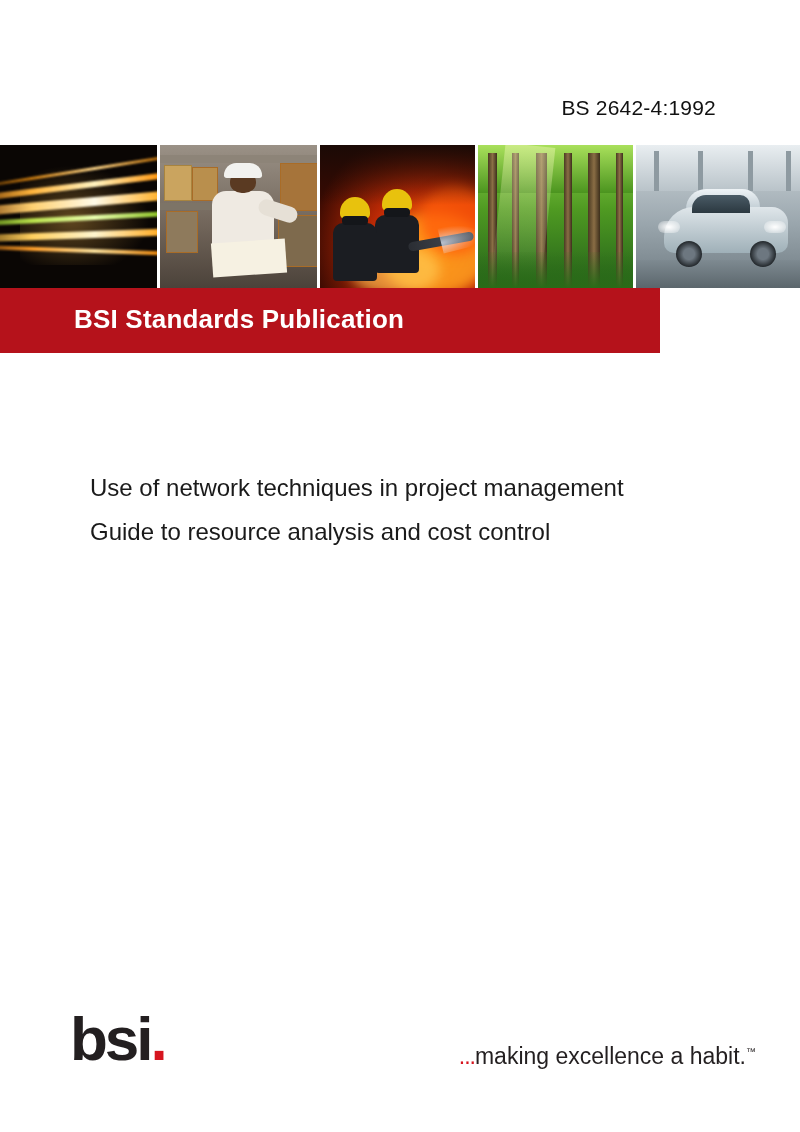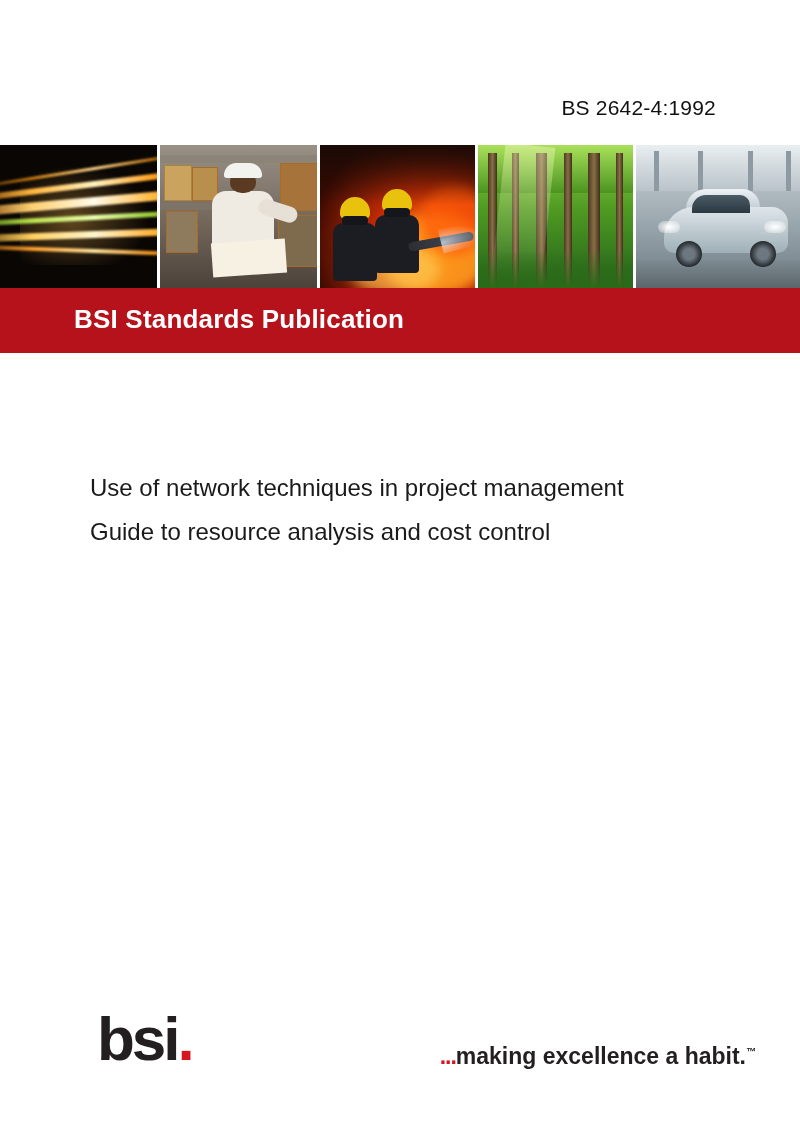--- a/index.html
+++ b/index.html
@@ -217,21 +217,21 @@
   .p5 .hl1 { left: 22px; } .p5 .hl2 { left: 128px; }
   .p5 .floor5 {
     position: absolute; left: 0; bottom: 0; width: 164px; height: 28px;
     background: linear-gradient(180deg,#7e8a91,#5b666c);
   }
 
   .banner-bar {
     position: absolute;
     top: 143px;
     left: 0;
-    width: 800px;
+    width: 660px;
     height: 65px;
     background: #b5121b;
   }
   .banner-bar-text {
     position: absolute;
     left: 74px;
     top: 16px;
     color: #ffffff;
     font-size: 26px;
     font-weight: bold;
@@ -255,32 +255,30 @@
   
   .logo {
     position: absolute;
     left: 70px;
     bottom: 62px;
     font-size: 62px;
     font-weight: bold;
     color: #231f20;
     letter-spacing: -3px;
     line-height: 1;
-    margin-left: 27px;
   }
   .logo .dot { color: #d6151f; }
 
   .tagline {
     position: absolute;
     right: 44px;
     bottom: 62px;
     font-size: 23px;
     color: #231f20;
     white-space: nowrap;
-    font-weight: bold;
   }
   .tagline .lead { color: #d6151f; letter-spacing: -1px; }
   .tagline .tm { font-size: 10px; vertical-align: super; }
 </style>
 </head>
 <body>
 
 <div class="page">
 
   <div class="std-number">BS 2642-4:1992</div>

